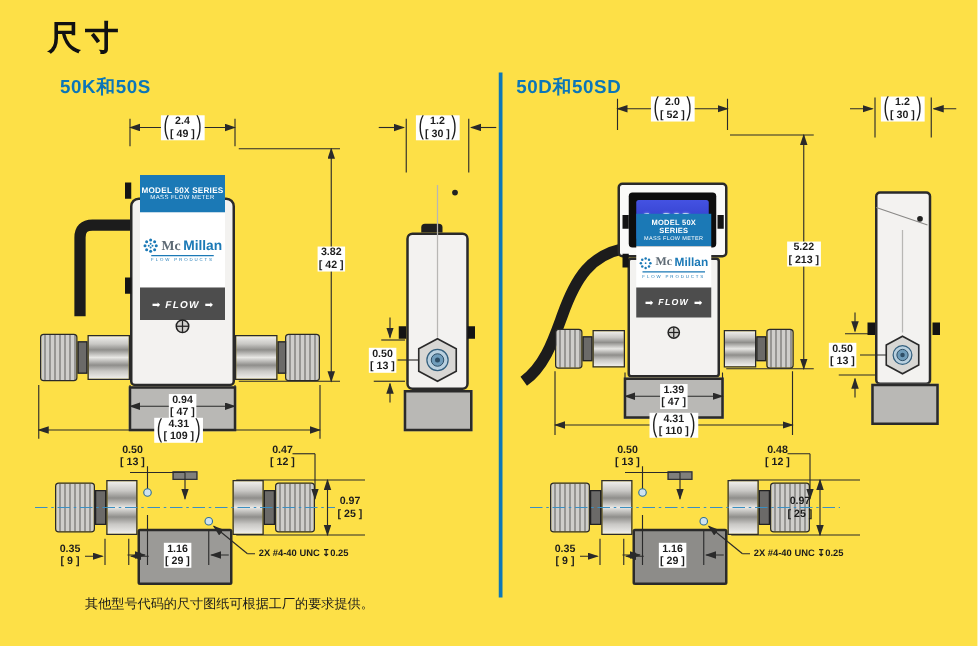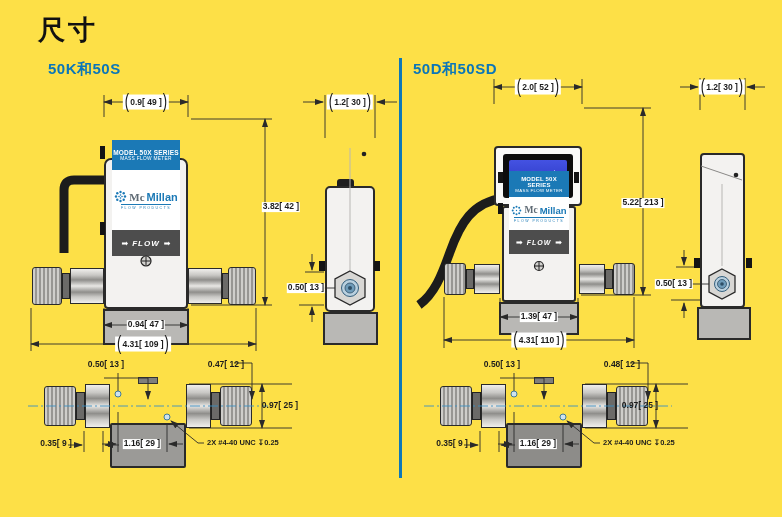--- a/index.html
+++ b/index.html
@@ -9,21 +9,21 @@
   .title{left:38px;top:12px;font-size:27px;font-weight:bold;color:#111;letter-spacing:3px;}
   .heading{font-size:15px;font-weight:bold;color:#0b76b8;letter-spacing:.5px;}
   .divider{left:399px;top:58px;width:3px;height:420px;background:#0e78b8;}
   .footnote{left:62px;top:477px;width:660px;font-family:"Liberation Serif",serif;
             font-size:10.5px;color:#1a1a1a;line-height:1.35;}
   .footnote .l2{padding-left:6px;}
   svg.layer{position:absolute;left:0;top:0;}
   #cables{z-index:1;} .device{z-index:2;margin-top:40px;} #lines{z-index:4;}
   .dim{position:absolute;transform:translate(-50%,-50%);display:flex;align-items:center;
        font-size:8.5px;font-weight:bold;color:#1c1c1c;white-space:nowrap;z-index:5;line-height:1.15;}
-  .dim .stack{display:flex;flex-direction:row;align-items:center;}
+  .dim .stack{display:flex;flex-direction:column;align-items:center;}
   .dim.bg{background:#fff;padding:0 1px;}
   .par{font-weight:normal;font-size:13px;transform:scaleY(1.6);padding:0 1px;}
   .callout{position:absolute;transform:translate(0,-50%);font-size:7.5px;font-weight:bold;
            color:#1c1c1c;white-space:nowrap;z-index:5;}
   
   .cap{background:#1f1f1f;border-radius:3px 3px 0 0;z-index:2;}
   .body{background:#f3f2f0;border:2px solid #2a2a2a;border-radius:7px 7px 4px 4px;box-sizing:border-box;z-index:2;}
   .base{background:#b9b8b5;border:2px solid #2a2a2a;box-sizing:border-box;z-index:2;}
   .blueband{background:#1b79b6;color:#fff;display:flex;flex-direction:column;align-items:center;
             justify-content:center;z-index:3;text-align:center;}
@@ -321,26 +321,26 @@
       <line x1="594" y1="443" x2="567" y2="421" marker-end="url(#arr)"></line>
       <line x1="594" y1="443" x2="600" y2="443"></line>
       <circle cx="514" cy="394" r="3" fill="#cfe3ef" stroke="#2f6f96"></circle>
       <circle cx="563" cy="417" r="3" fill="#cfe3ef" stroke="#2f6f96"></circle>
     </g>
   </svg>
 
   <div class="dim bg" style="left:146px;top:102px">
     <span class="par">(</span>
     <span class="stack">
-        <span>0.9</span>
+        <span>2.4</span>
         <span>[ 49 ]</span>
       </span>
     <span class="par">)</span>
   </div>
-  <div class="dim bg" style="left:281px;top:207px">
+  <div class="dim bg" style="left:265px;top:207px">
     <span class="stack">
         <span>3.82</span>
         <span>[ 42 ]</span>
       </span>
   </div>
   <div class="dim bg" style="left:146px;top:325px">
     <span class="stack">
         <span>0.94</span>
         <span>[ 47 ]</span>
       </span>
@@ -467,15 +467,16 @@
   </div>
   <div class="dim bg" style="left:538px;top:444px">
     <span class="stack">
         <span>1.16</span>
         <span>[ 29 ]</span>
       </span>
   </div>
   <div class="callout" style="left:603px;top:442px">2X #4-40 UNC ↧0.25</div>
 
   <div class="abs footnote">
+    <div class="l2">其他型号代码的尺寸图纸可根据工厂的要求提供。</div>
   </div>
 
 </div>
 
 </body></html>

